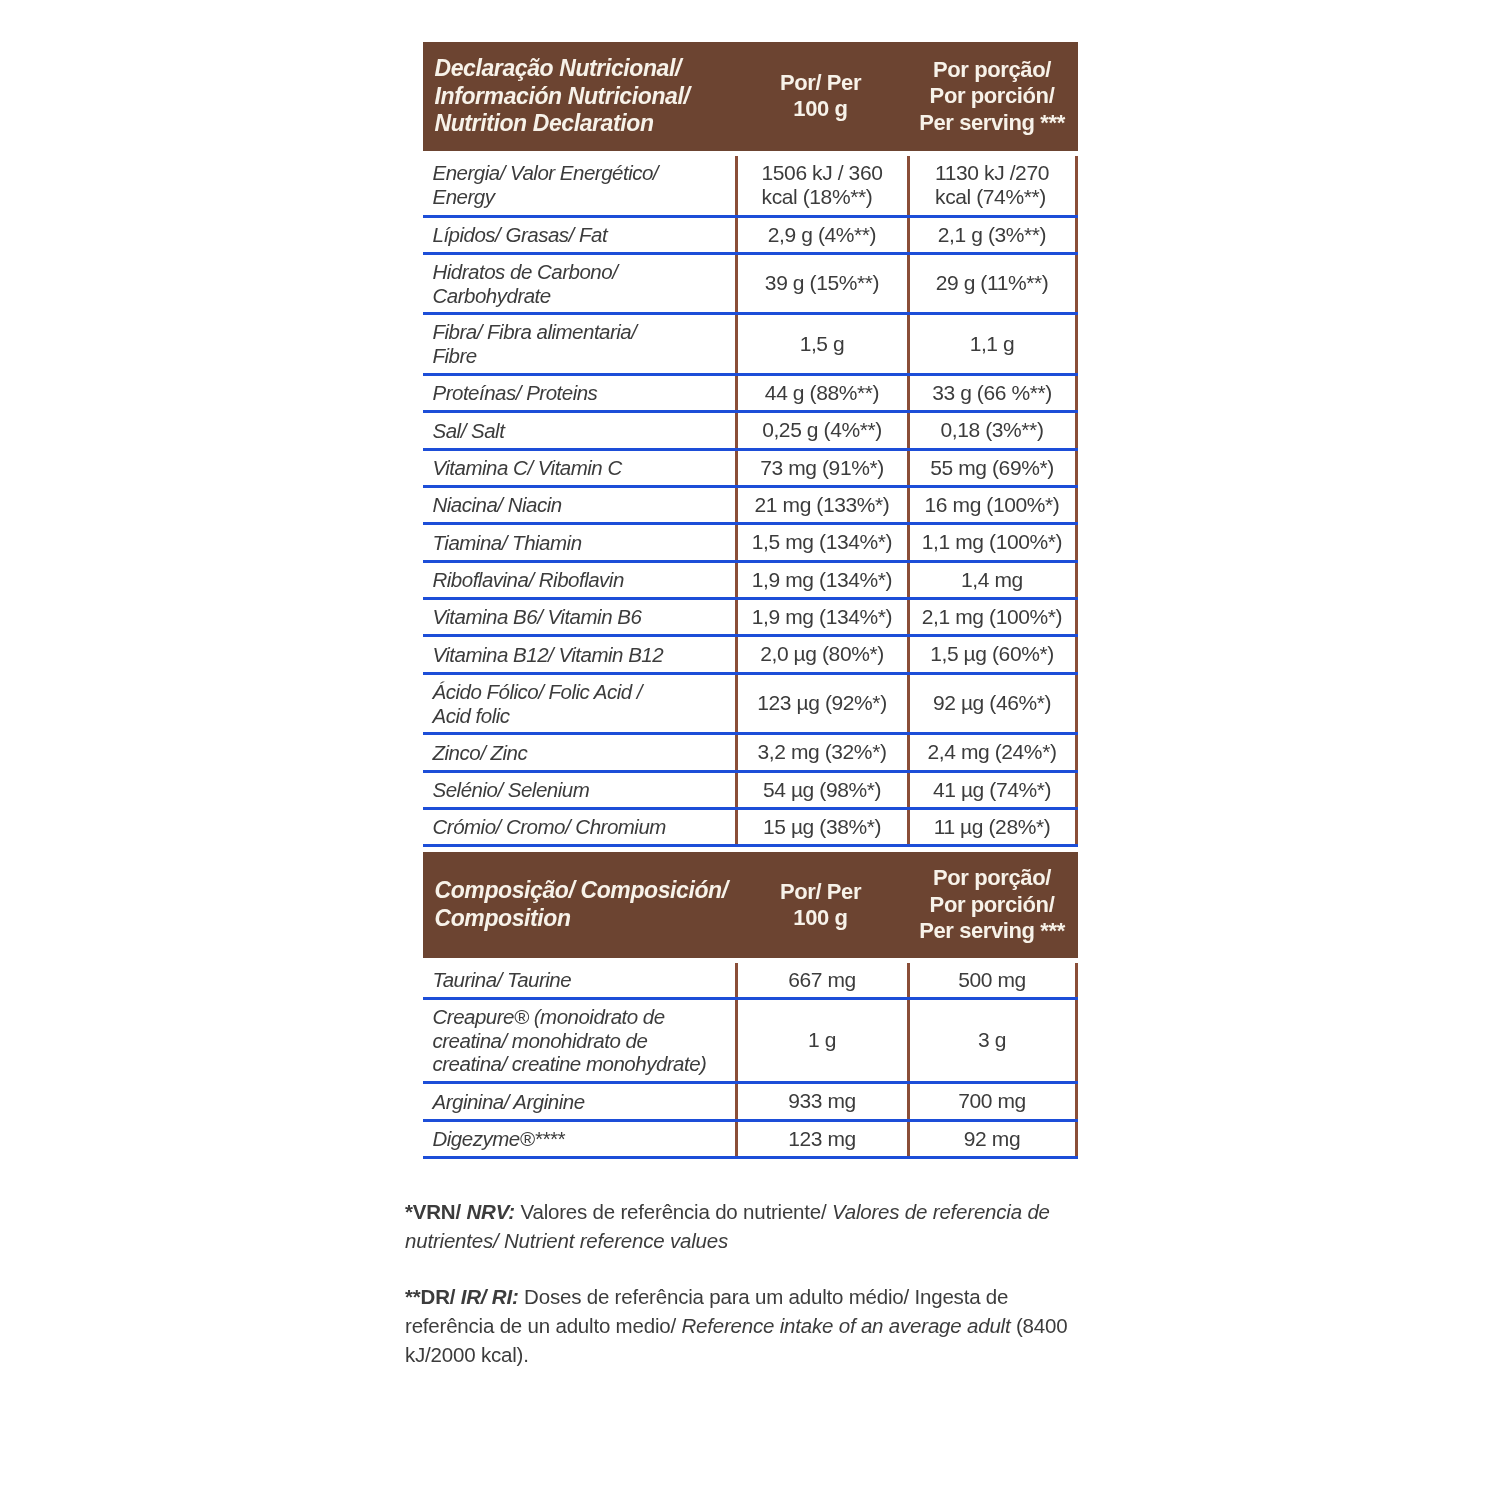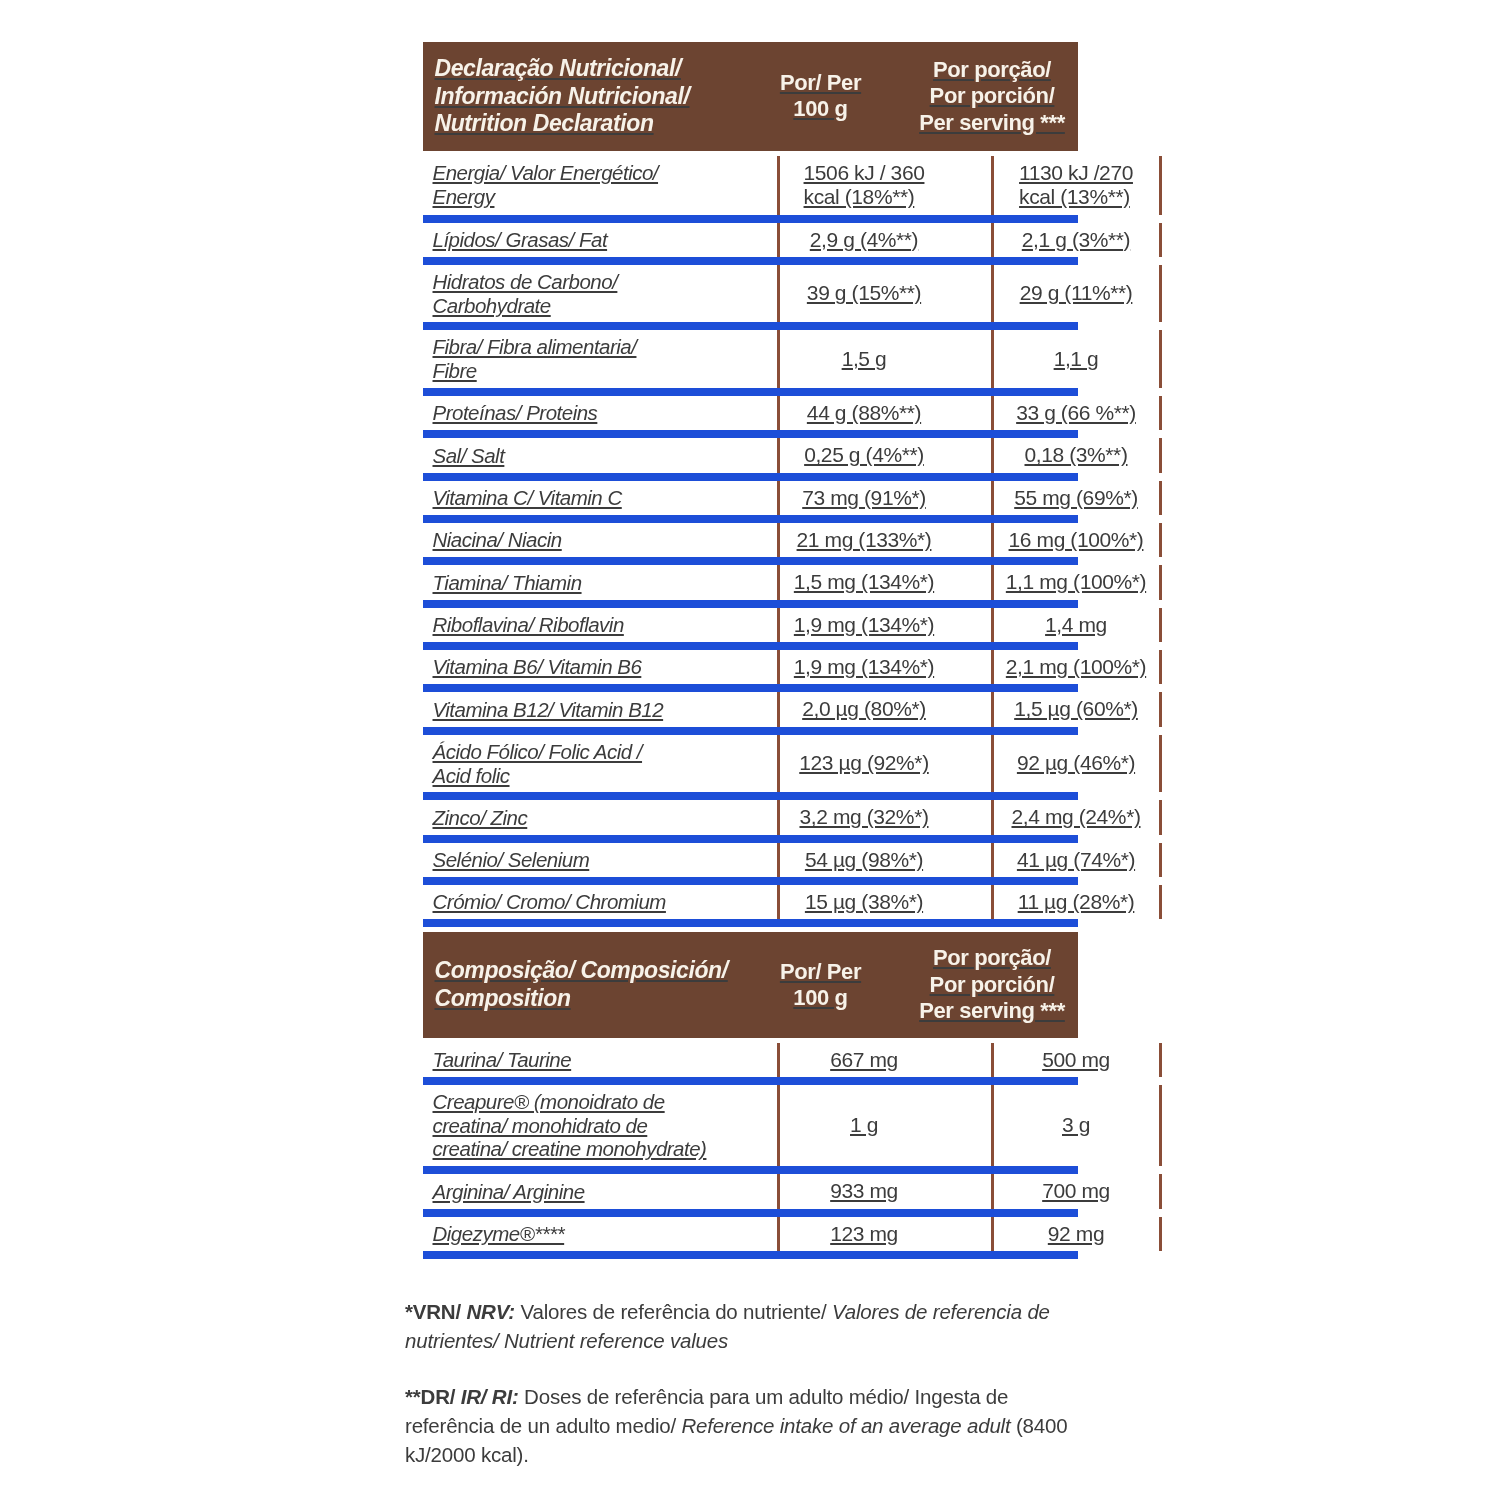--- a/index.html
+++ b/index.html
@@ -10,21 +10,20 @@
   body {
     width: 1500px;
     height: 1500px;
     font-family: "Liberation Sans", "DejaVu Sans", sans-serif;
     color: #3c3c3c;
     -webkit-font-smoothing: antialiased;
   }
   .sheet {
     width: 655px;
     margin: 42px auto 4px auto;
-    text-decoration: underline;
   }
   
   .t-head {
     display: grid;
     grid-template-columns: 312px 172px 171px;
     background: #6c4431;
     color: #f7f2e9;
     margin-bottom: 5px;
   }
   .hc {
@@ -44,22 +43,21 @@
   }
   .hc.h-col {
     font-size: 22px;
     justify-content: center;
     text-align: center;
   }
   
   .t-row {
     display: grid;
     grid-template-columns: 312px 172px 171px;
-    border-bottom: 8px solid #1d4ed8;
-    gap: 42px;
+    border-bottom: 3px solid #1d4ed8;
   }
   .cell {
     display: flex;
     align-items: center;
     white-space: pre-line;
     line-height: 1.16;
     padding: 5px 4px;
   }
   .cell.lbl {
     font-style: italic;
@@ -115,21 +113,21 @@
 Per serving ***</div>
     </div>
     <div class="t-body">
 
       <div class="t-row">
         <div class="cell lbl">Energia/ Valor Energético/
 Energy</div>
         <div class="cell val">1506 kJ / 360
 kcal (18%**)</div>
         <div class="cell val last">1130 kJ /270
-kcal (13%**)</div>
+kcal (74%**)</div>
       </div>
       <div class="t-row">
         <div class="cell lbl">Lípidos/ Grasas/ Fat</div>
         <div class="cell val">2,9 g (4%**)</div>
         <div class="cell val last">2,1 g (3%**)</div>
       </div>
       <div class="t-row">
         <div class="cell lbl">Hidratos de Carbono/
 Carbohydrate</div>
         <div class="cell val">39 g (15%**)</div>

